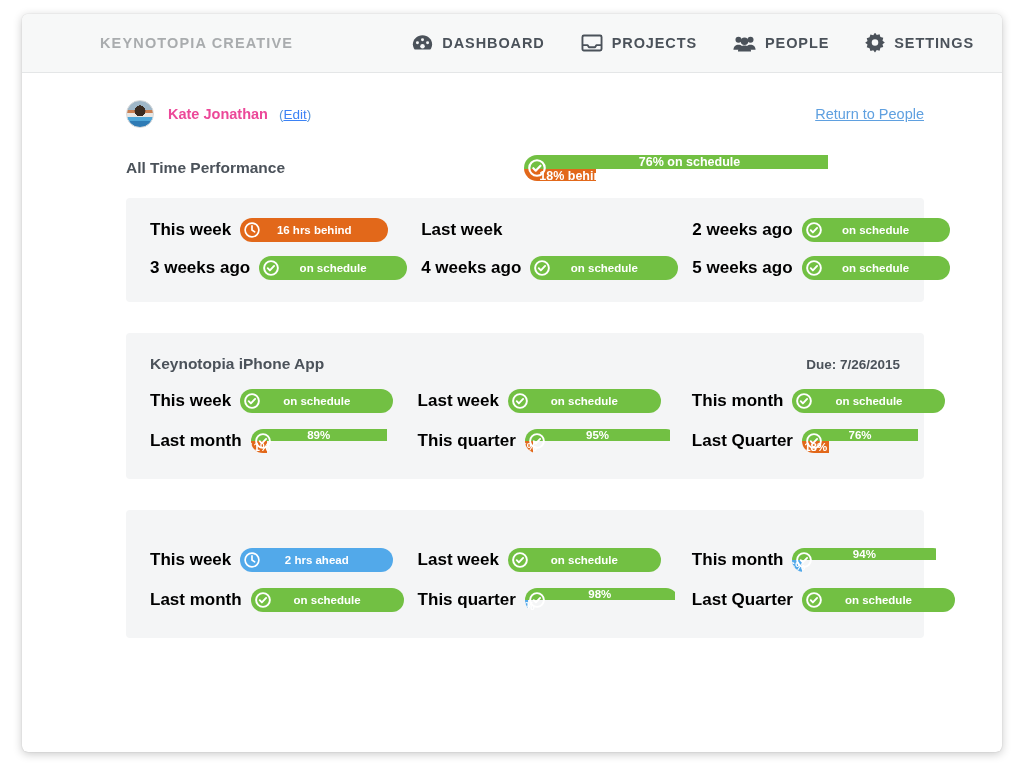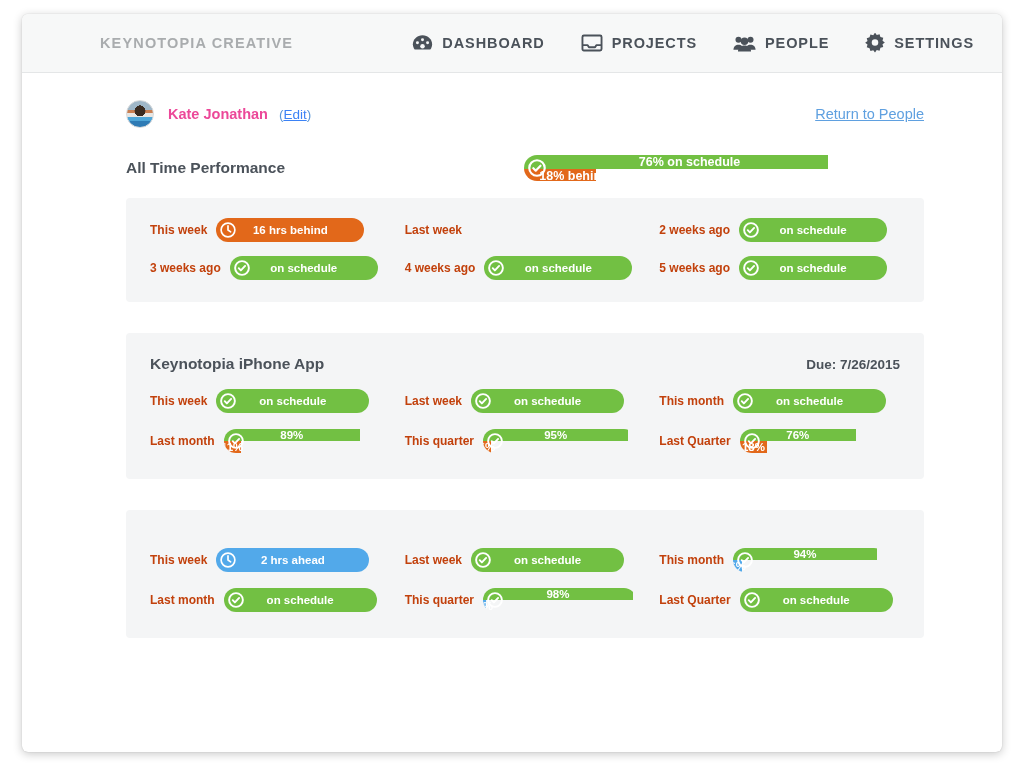--- a/index.html
+++ b/index.html
@@ -154,23 +154,23 @@
     row-gap: 14px;
     column-gap: 14px;
   }
   .grid.project-grid { row-gap: 16px; margin-top: 16px; }
 
   .metric {
     display: flex;
     align-items: center;
   }
   .metric .mlabel {
-    font-size: 12px;
-    font-weight: bold;
-    color: #c2410c;
+    font-size: 17px;
+    font-weight: bold;
+    color: #000000;
     white-space: nowrap;
     margin-right: 9px;
   }
   .metric .bar-holder { width: 148px; height: 24px; flex: 0 0 auto; }
   .metric.wide .bar-holder { width: 153px; }
 
   
   .bar {
     position: relative;
     display: flex;

